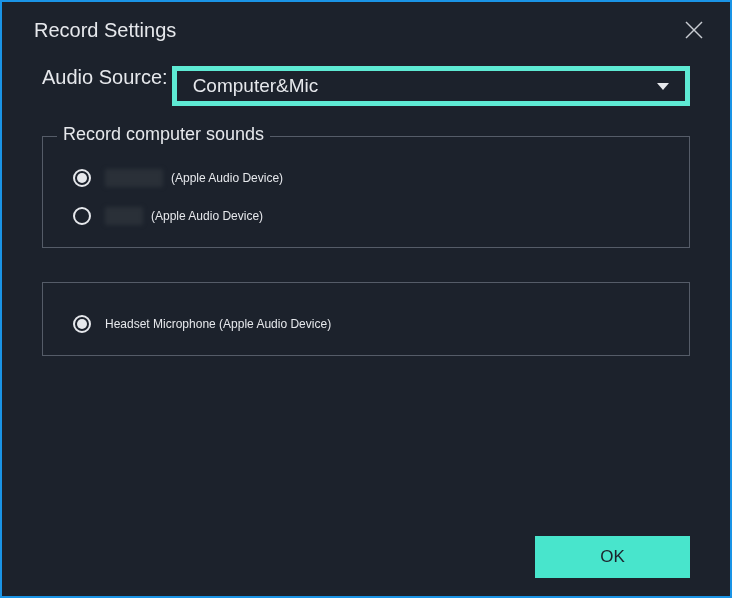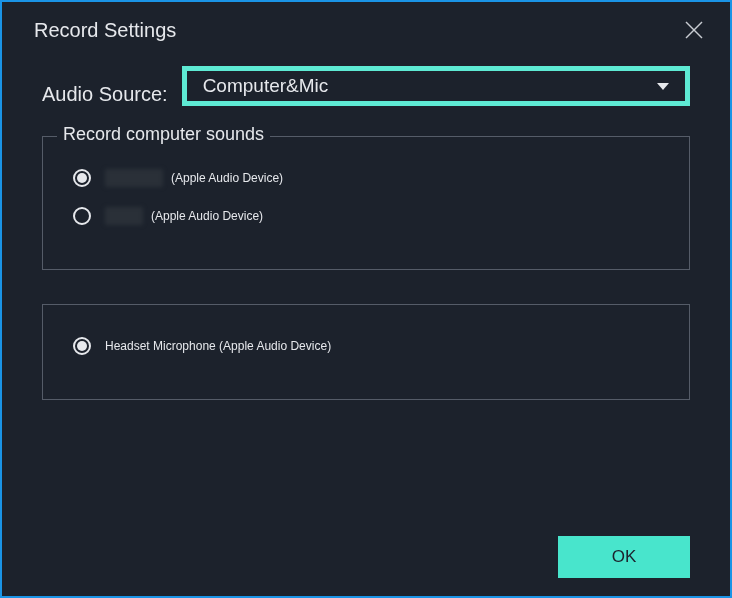--- a/index.html
+++ b/index.html
@@ -41,22 +41,22 @@
     }
     .close-btn svg { stroke: #c8ccd2; stroke-width: 1.5; }
     .content {
       flex: 1;
       padding: 12px 40px 18px 40px;
       display: flex;
       flex-direction: column;
     }
     .source-row {
       display: flex;
-      align-items: flex-end;
-      gap: 14px;
+      align-items: flex-start;
+      gap: 4px;
       margin-bottom: 30px;
     }
     .source-label {
       color: #e6e8ec;
       font-size: 20px;
       font-weight: 400;
     }
     .select {
       flex: 1;
       border: 5px solid #5eead4;
@@ -71,21 +71,21 @@
       cursor: pointer;
     }
     .select-arrow {
       width: 0; height: 0;
       border-left: 6px solid transparent;
       border-right: 6px solid transparent;
       border-top: 7px solid #e6e8ec;
     }
     .fieldset {
       border: 1px solid #555c68;
-      padding: 22px 26px 34px 26px;
+      padding: 22px 26px 12px 26px;
       margin-bottom: 34px;
       position: relative;
     }
     .legend {
       position: absolute;
       top: -13px;
       left: 14px;
       background: #1c222c;
       padding: 0 6px;
       color: #e6e8ec;
@@ -130,21 +130,21 @@
     .button-row {
       display: flex;
       justify-content: flex-end;
       margin-top: auto;
       padding-top: 10px;
     }
     .ok-btn {
       background: #48e5cc;
       color: #1c222c;
       border: none;
-      width: 132px;
+      width: 155px;
       height: 42px;
       font-size: 17px;
       font-weight: 400;
       cursor: pointer;
     }
   </style>
 </head>
 <body>
 
 <div class="dialog">

